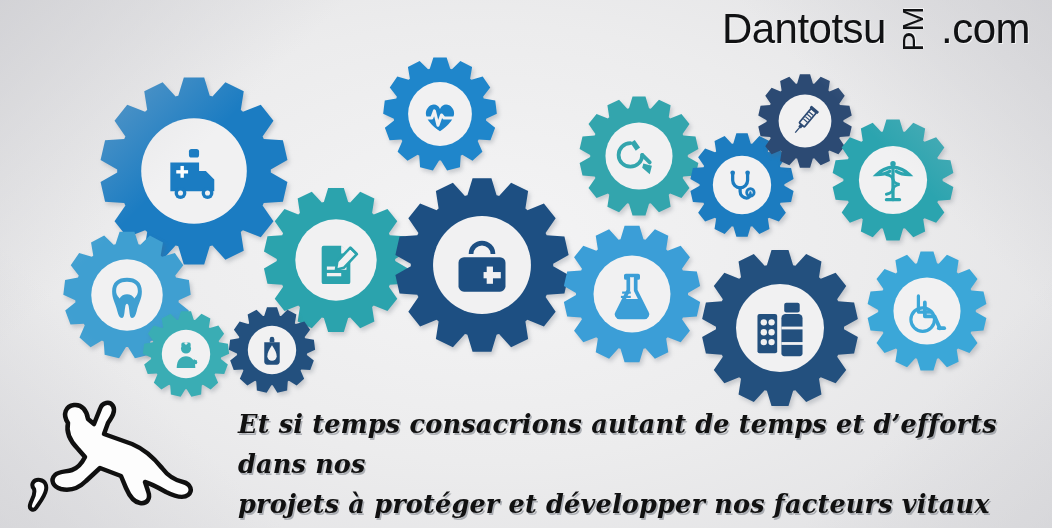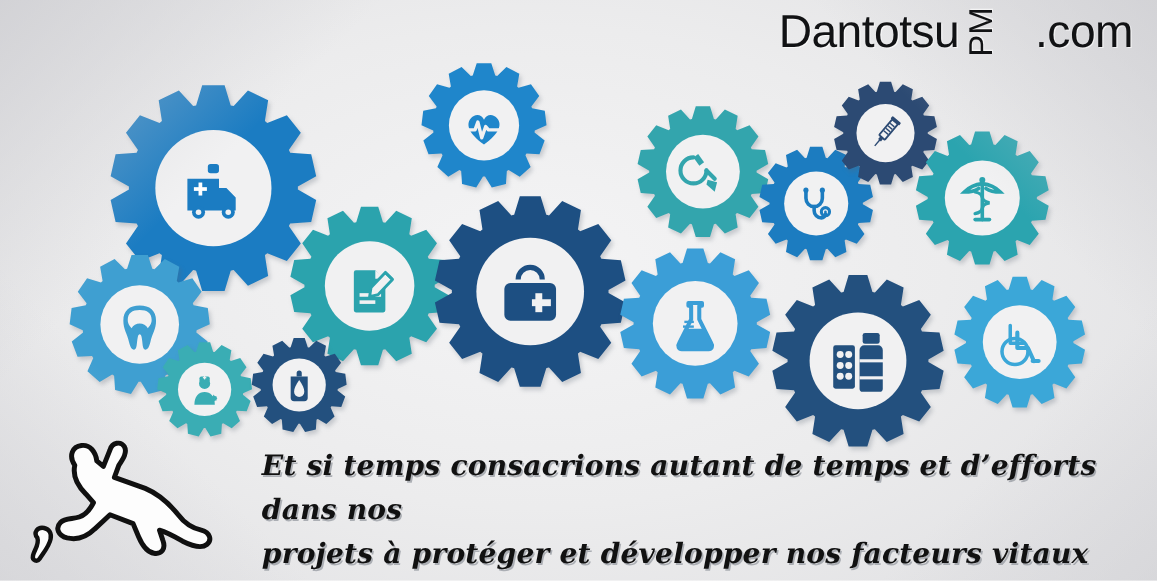--- a/index.html
+++ b/index.html
@@ -27,35 +27,36 @@
       linear-gradient(45deg,  rgba(208,208,212,0.60) 0%, rgba(208,208,212,0) 18%),
       linear-gradient(315deg, rgba(208,208,212,0.55) 0%, rgba(208,208,212,0) 16%);
   }
 
   
   #brand {
     position: absolute;
     top: 8px;
     right: 22px;
     display: flex;
+    align-items: center;
     font-size: 42px;
     line-height: 1;
     letter-spacing: -0.5px;
     color: #111214;
     white-space: nowrap;
     text-shadow: 1px 1px 0 rgba(255,255,255,0.65);
   }
   #brand .pm {
     display: inline-block;
     transform: rotate(-90deg);
     font-size: 30px;
     margin: 0 4px;
     letter-spacing: 0px;
   }
-  #brand .tld { margin-left: 16px; }
+  #brand .tld { margin-left: 2px; }
 
   
   .gear {
     position: absolute;
     filter: drop-shadow(2px 3px 2px rgba(90,100,115,0.28));
   }
   .gear svg { display: block; width: 100%; height: 100%; }
 
   
   #quote {

